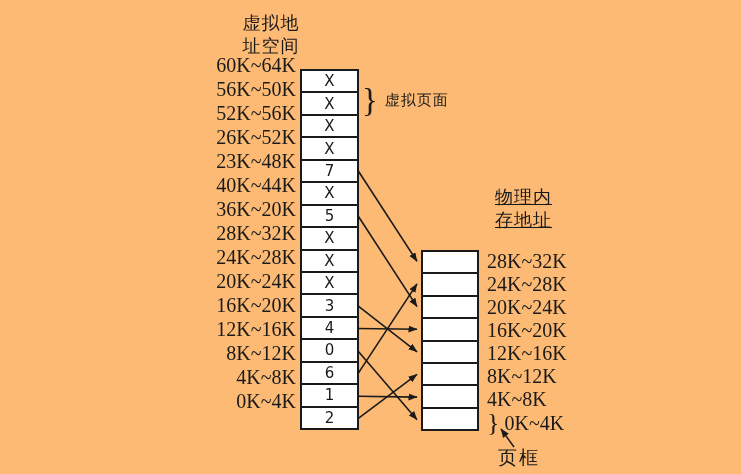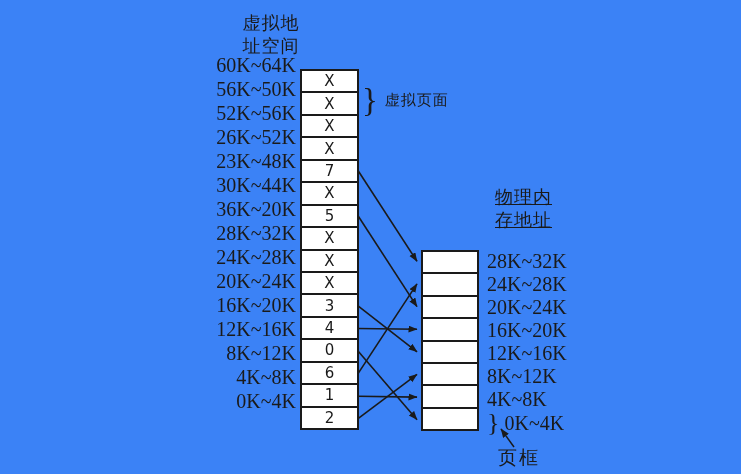--- a/index.html
+++ b/index.html
@@ -1,17 +1,17 @@
 <!DOCTYPE html>
 <html><head>
 <meta charset="utf-8">
 <style>
   html,body{margin:0;padding:0;background:#fff;}
   .stage{
-    position:relative;width:741px;height:474px;background:#3b82f6;overflow:hidden;
+    position:relative;width:741px;height:474px;background:#fdba74;overflow:hidden;
     font-family:"Liberation Serif","DejaVu Serif",serif;color:#1a1a1a;
   }
   .title{position:absolute;text-align:center;font-size:18px;line-height:23px;letter-spacing:1px;}
   #virtual-title{left:228px;top:12px;width:86px;}
   #physical-title{left:482px;top:186px;width:70px;text-align:right;text-decoration:underline;}
   .labels{position:absolute;display:flex;flex-direction:column;}
   #virtual-labels{left:198px;top:53px;width:98px;height:361px;}
   #physical-labels{left:487px;top:250px;width:120px;height:181px;}
   .row-label{flex:1;display:flex;align-items:center;font-size:20px;white-space:nowrap;}
   .row-label.v{justify-content:flex-end;}
@@ -48,21 +48,21 @@
     <div>物理内</div>
     <div>存地址</div>
   </div>
 
   <div class="labels" id="virtual-labels">
       <div class="row-label v">60K~64K</div>
       <div class="row-label v">56K~50K</div>
       <div class="row-label v">52K~56K</div>
       <div class="row-label v">26K~52K</div>
       <div class="row-label v">23K~48K</div>
-      <div class="row-label v">30K~44K</div>
+      <div class="row-label v">40K~44K</div>
       <div class="row-label v">36K~20K</div>
       <div class="row-label v">28K~32K</div>
       <div class="row-label v">24K~28K</div>
       <div class="row-label v">20K~24K</div>
       <div class="row-label v">16K~20K</div>
       <div class="row-label v">12K~16K</div>
       <div class="row-label v">8K~12K</div>
       <div class="row-label v">4K~8K</div>
       <div class="row-label v">0K~4K</div>
     </div>

